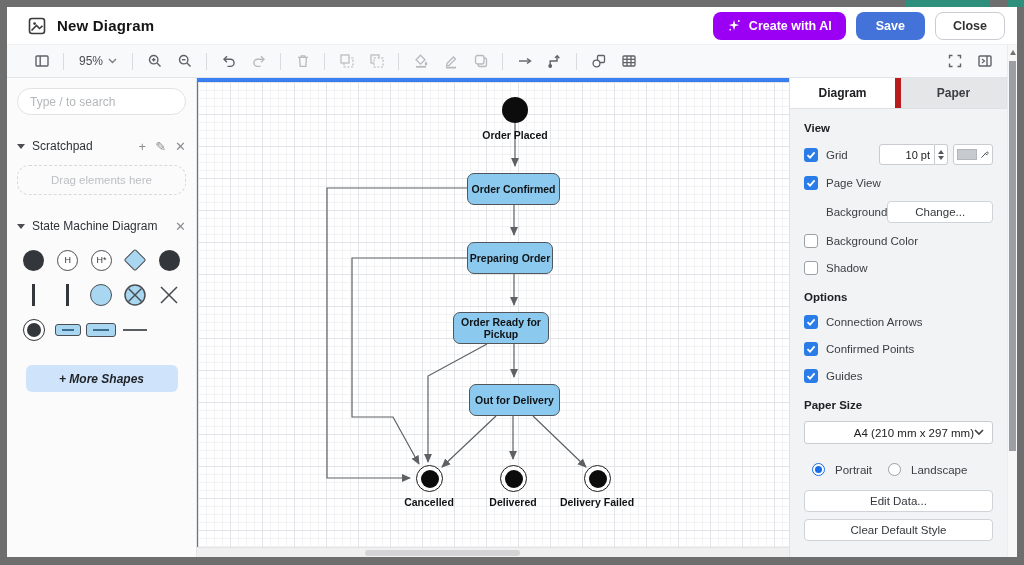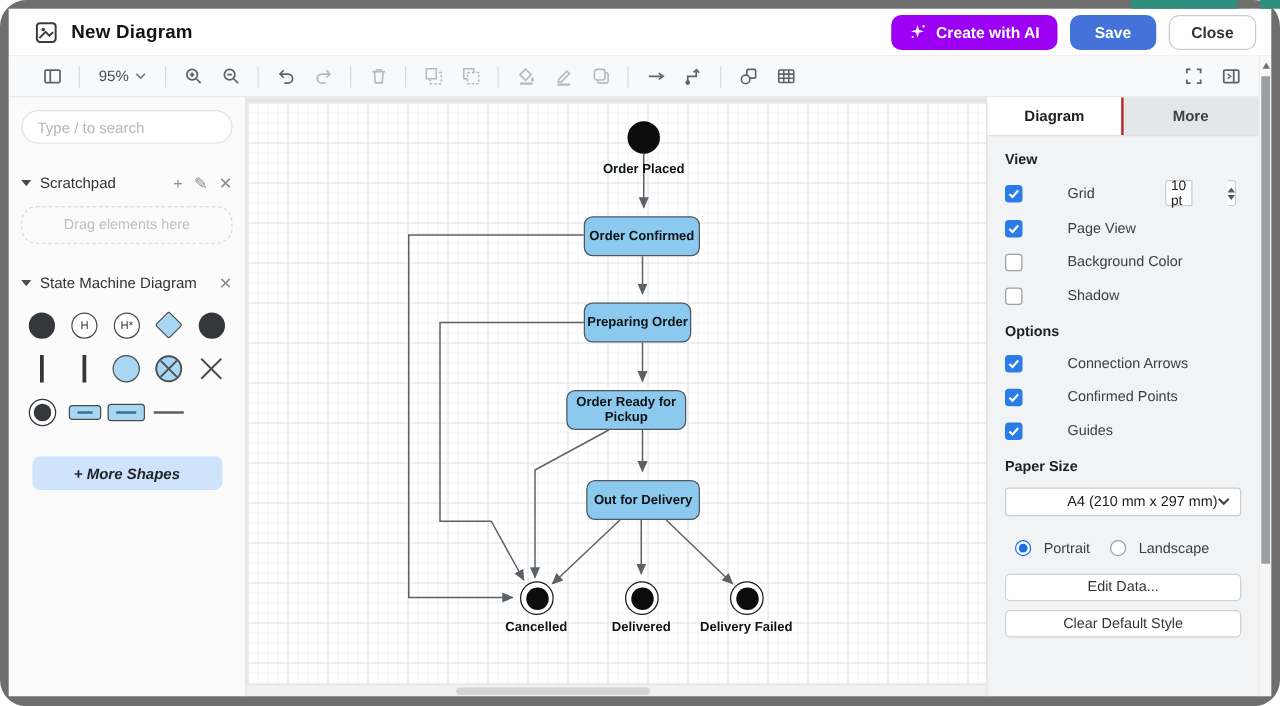--- a/index.html
+++ b/index.html
@@ -1,17 +1,17 @@
 <!DOCTYPE html>
 <html><head>
 <meta charset="utf-8">
 <style>
   * { margin:0; padding:0; box-sizing:border-box; }
   html,body { width:1024px; height:565px; font-family:"Liberation Sans","DejaVu Sans",sans-serif; }
-  .window { width:1024px; height:565px; background:#6e6e6e; padding:7px 7px 8px 7px; position:relative;border-radius:21px; }
+  .window { width:1024px; height:565px; background:#6e6e6e; padding:7px 7px 8px 7px; position:relative; }
   .teal-frag { position:absolute; top:0; height:7px; background:#2e8f7d; }
   .app { width:100%; height:100%; background:#fff; display:flex; flex-direction:column; overflow:hidden; }
 
   
   .titlebar { height:38px; background:#fff; display:flex; align-items:center; padding:0 12px 0 20px; flex:0 0 auto; border-bottom:1px solid #f0f0f0;}
   .title-icon { width:20px; height:20px; margin-right:10px; color:#3b3b3b;}
   .title-text { font-size:15px; font-weight:bold; color:#141414; letter-spacing:.2px;}
   .titlebar .spacer { flex:1; }
   .btn { border-radius:8px; height:28px; display:flex; align-items:center; justify-content:flex-end; font-size:12.5px; cursor:pointer; }
   .btn-ai { background:#9b00f5; color:#fff; font-weight:bold; padding:0 14px; margin-right:10px; gap:7px;}
@@ -46,21 +46,21 @@
   .sh-vbar { width:3px; height:22px; background:#33373b; }
   .sh-circle-blue { width:22px; height:22px; border-radius:50%; background:#a9d7f2; border:1.5px solid #4a4e52;}
   .sh-final { width:22px; height:22px; border-radius:50%; border:1.5px solid #33373b; display:flex; align-items:center; justify-content:center; background:#fff;}
   .sh-final > div { width:14px; height:14px; border-radius:50%; background:#33373b;}
   .sh-rect-blue { width:26px; height:12px; background:#a9d7f2; border:1.2px solid #4a4e52; border-radius:3px; display:flex; align-items:center; justify-content:center;}
   .sh-rect-blue .tick { width:12px; height:1.5px; background:#3c6e91;}
   .sh-hline { width:24px; height:1.5px; background:#5a5e62; }
   .more-shapes { margin:22px auto 0 auto; width:152px; height:27px; background:#cfe3fa; border-radius:6px; display:flex; align-items:center; justify-content:center; font-size:12px; color:#1f2328; font-weight:bold; cursor:pointer;font-style:italic;}
 
   
-  .canvas { flex:1; background:#e5e5e5; position:relative; overflow:hidden; }
+  .canvas { flex:1; background:#3b82f6; position:relative; overflow:hidden; }
   .page { position:absolute; left:1px; top:4px; width:591px; height:466px; background:#fff;
     background-image:
       linear-gradient(#e2e4e8 1px, transparent 1px),
       linear-gradient(90deg, #e2e4e8 1px, transparent 1px),
       linear-gradient(#f1f2f4 1px, transparent 1px),
       linear-gradient(90deg, #f1f2f4 1px, transparent 1px);
     background-size:32px 32px, 32px 32px, 8px 8px, 8px 8px;
     box-shadow:0 0 3px rgba(0,0,0,.12);
   }
   .edges { position:absolute; left:0; top:0; width:591px; height:466px; }
@@ -69,31 +69,31 @@
   .node-final { position:absolute; width:27px; height:27px; border-radius:50%; border:1.8px solid #1c1c1c; background:#fff; display:flex; align-items:center; justify-content:center; cursor:pointer;}
   .node-final > div { width:18px; height:18px; border-radius:50%; background:#0c0c0c;}
   .node-label { position:absolute; font-size:10.5px; font-weight:bold; color:#101316; text-align:center; transform:translateX(-50%); white-space:nowrap;}
   .hscroll { position:absolute; left:0; right:0; bottom:0; height:10px; background:#f0f0f0; border-top:1px solid #e4e4e4;}
   .hscroll-thumb { position:absolute; left:168px; top:2px; width:155px; height:6px; background:#d4d4d6; border-radius:3px;}
 
   
   .panel { width:218px; background:#f1f3f4; border-left:1px solid #dfe1e4; flex:0 0 auto; font-size:11.5px; color:#33373b; display:flex; flex-direction:column;}
   .panel-tabs { display:flex; height:31px; flex:0 0 auto; border-bottom:1px solid #dfe1e4;}
   .panel-tab { flex:1; display:flex; align-items:center; justify-content:center; font-size:12px; font-weight:bold; color:#3c4043; background:#e4e6e8; cursor:pointer; border-right:1px solid #dfe1e4;}
-  .panel-tab.active { background:#fff; color:#202124; border-right:2px solid #b91c1c;}
+  .panel-tab.active { background:#fff; color:#202124; border-right:6px solid #b91c1c;}
   .panel-body { padding:13px 14px; }
   .p-heading { font-weight:bold; font-size:11.5px; color:#202124; margin-bottom:10px;}
-  .p-row { display:flex; align-items:center; margin-bottom:9px; min-height:18px;gap:28px;}
+  .p-row { display:flex; align-items:center; margin-bottom:9px; min-height:18px;}
   .cb { width:14px; height:14px; border-radius:3px; margin-right:8px; flex:0 0 auto; cursor:pointer; display:flex; align-items:center; justify-content:center;}
   .cb.on { background:#2a7de9; }
   .cb.off { background:#fff; border:1px solid #9aa0a6; }
   .cb svg { width:10px; height:10px; }
   .p-label { color:#3c4043; }
   .p-row .flex { flex:1; }
-  .grid-input { width:27px; height:21px; background:#fff; border:1px solid #c9cdd2; border-radius:3px 0 0 3px; font-size:11px; color:#202124; display:flex; align-items:center; justify-content:flex-end; padding:0 4px;}
+  .grid-input { width:56px; height:21px; background:#fff; border:1px solid #c9cdd2; border-radius:3px 0 0 3px; font-size:11px; color:#202124; display:flex; align-items:center; justify-content:flex-end; padding:0 4px;}
   .stepper { width:13px; height:21px; background:#fff; border:1px solid #c9cdd2; border-left:none; border-radius:0 3px 3px 0; display:flex; flex-direction:column; align-items:center; justify-content:center; gap:2px; cursor:pointer;}
   .stepper i { width:0; height:0; border-left:3px solid transparent; border-right:3px solid transparent; display:block;}
   .stepper .up { border-bottom:4px solid #55585c; }
   .stepper .dn { border-top:4px solid #55585c; }
   .swatch-btn { width:40px; height:21px; margin-left:5px; background:#fff; border:1px solid #c9cdd2; border-radius:3px; display:flex; align-items:center; justify-content:center; gap:3px; cursor:pointer;}
   .swatch { width:20px; height:11px; background:#c7cbd0; border:1px solid #b3b7bc;}
   .small-btn { height:22px; background:#fff; border:1px solid #cfd2d6; border-radius:4px; display:flex; align-items:center; justify-content:center; font-size:11.5px; color:#33373b; cursor:pointer;}
   .change-btn { width:108px; }
   .indent { margin-left:22px; }
   .select { height:23px; background:#fff; border:1px solid #c9cdd2; border-radius:3px; display:flex; align-items:center; padding:0 8px; cursor:pointer; margin-bottom:10px;}
@@ -409,21 +409,21 @@
             </div>
 
             <div class="hscroll">
               <div class="hscroll-thumb"></div>
             </div>
           </div>
 
           <div class="panel">
             <div class="panel-tabs">
               <div class="panel-tab active">Diagram</div>
-              <div class="panel-tab">More</div>
+              <div class="panel-tab">Paper</div>
             </div>
             <div class="panel-body">
               <div class="p-heading">View</div>
 
               <div class="p-row">
                 <div class="cb on">
                   <svg viewBox="0 0 10 10" fill="none" stroke="#fff" stroke-width="1.8">
                       <path d="M1.5 5.2 L4 7.6 L8.6 2.4"></path>
                     </svg>
                 </div>
@@ -444,20 +444,25 @@
 
               <div class="p-row">
                 <div class="cb on">
                   <svg viewBox="0 0 10 10" fill="none" stroke="#fff" stroke-width="1.8">
                       <path d="M1.5 5.2 L4 7.6 L8.6 2.4"></path>
                     </svg>
                 </div>
                 <span class="p-label">Page View</span>
               </div>
 
+              <div class="p-row">
+                <span class="p-label indent">Background</span>
+                <span class="flex"></span>
+                <div class="small-btn change-btn">Change...</div>
+              </div>
 
               <div class="p-row">
                 <div class="cb off"></div>
                 <span class="p-label">Background Color</span>
               </div>
 
               <div class="p-row" style="margin-bottom:14px;">
                 <div class="cb off"></div>
                 <span class="p-label">Shadow</span>
               </div>

